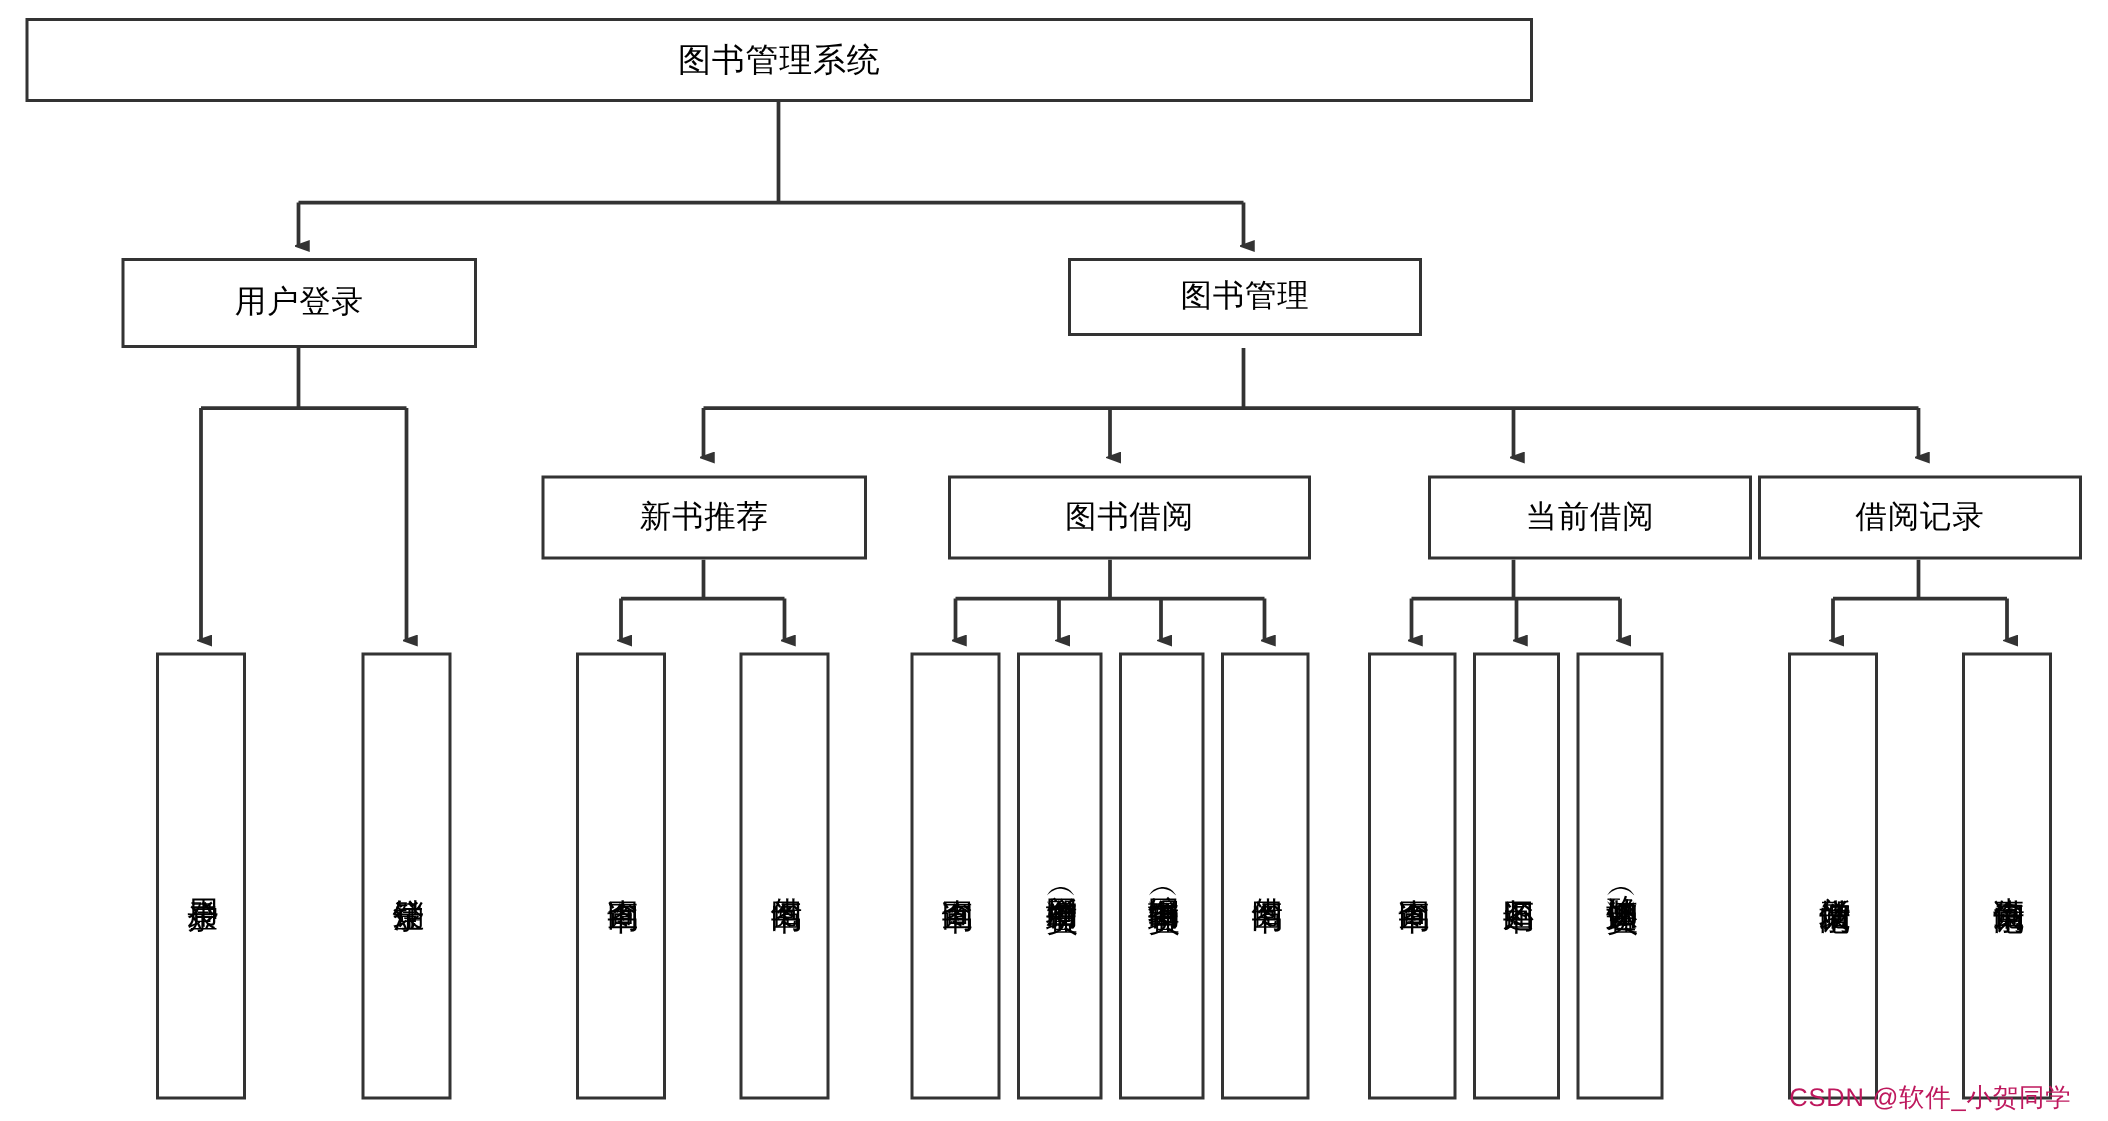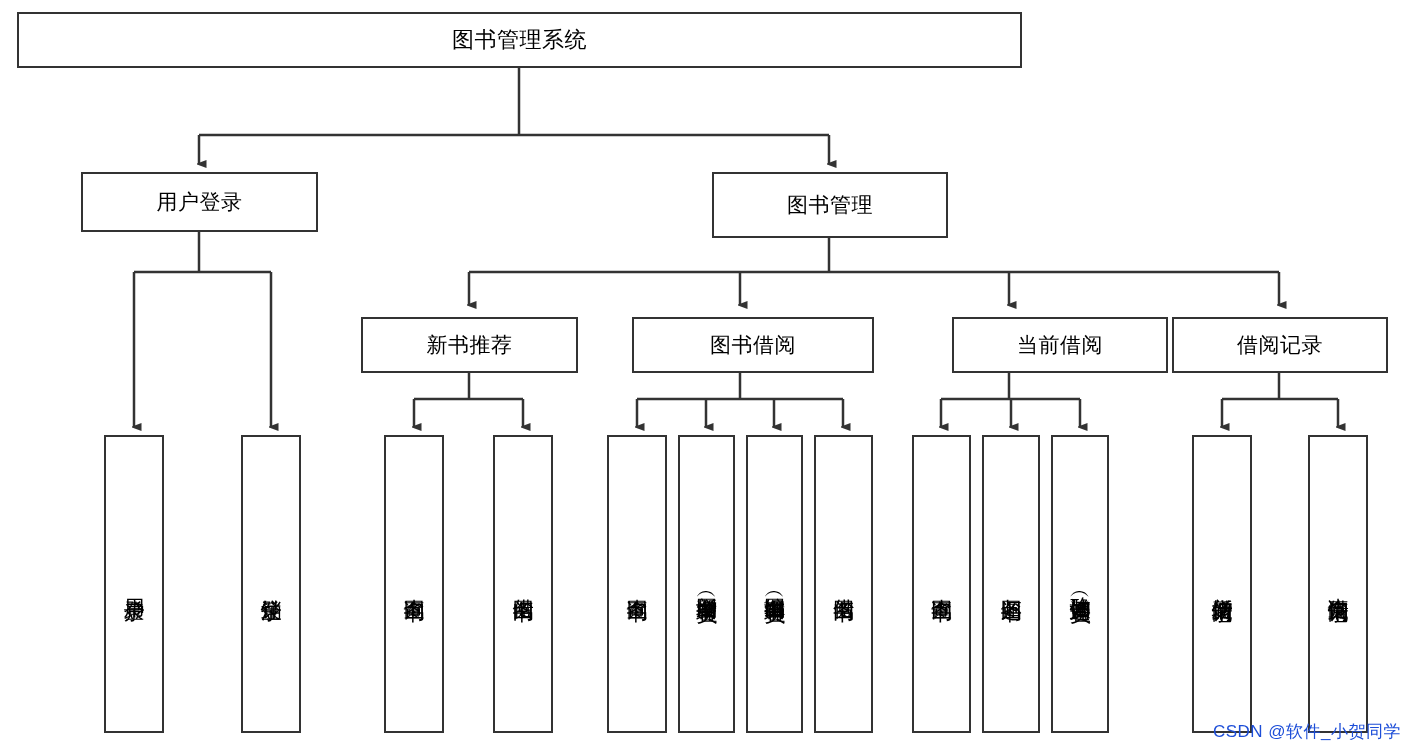--- a/index.html
+++ b/index.html
@@ -56,24 +56,24 @@
   .edge-layer {
     position: absolute;
     left: 0;
     top: 0;
     width: 1405px;
     height: 747px;
     pointer-events: none;
   }
   .watermark {
     position: absolute;
-    right: 4px;
+    right: 24px;
     bottom: 4px;
     font-size: 17px;
-    color: #1d4ed8;
+    color: #be185d;
     letter-spacing: 0.5px;
     white-space: nowrap;
   }
 </style>
 </head>
 <body>
 
 <div id="canvas">
 
   <svg class="edge-layer" viewBox="0 0 1405 747" xmlns="http://www.w3.org/2000/svg">
@@ -127,21 +127,21 @@
   </svg>
 
   <div class="node root" style="left:17px; top:12px; width:1005px; height:56px;">
     <span class="label">图书管理系统</span>
   </div>
 
   <div class="node" style="left:81px; top:172px; width:237px; height:60px;">
     <span class="label">用户登录</span>
   </div>
 
-  <div class="node" style="left:712px; top:172px; width:236px; height:66px;">
+  <div class="node" style="left:712px; top:172px; width:236px; height:52px;">
     <span class="label">图书管理</span>
   </div>
 
   <div class="node" style="left:361px; top:317px; width:217px; height:56px;">
     <span class="label">新书推荐</span>
   </div>
 
   <div class="node" style="left:632px; top:317px; width:242px; height:56px;">
     <span class="label">图书借阅</span>
   </div>

